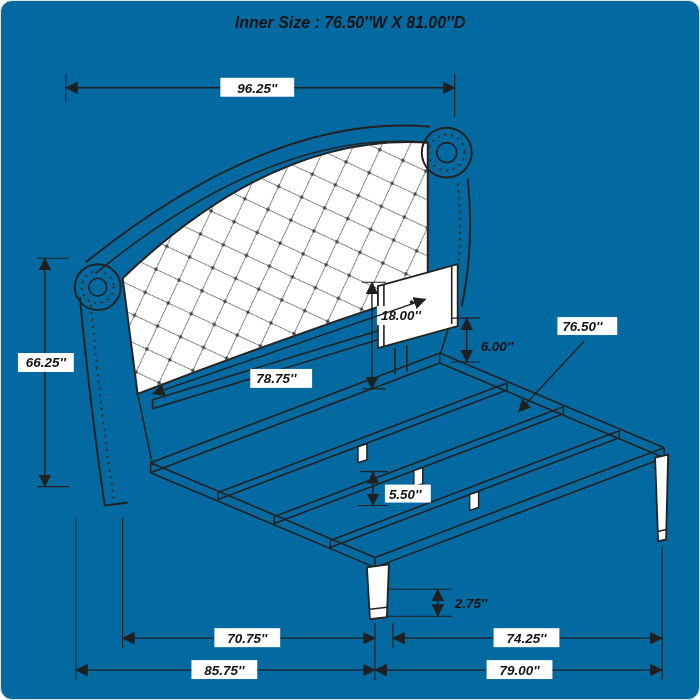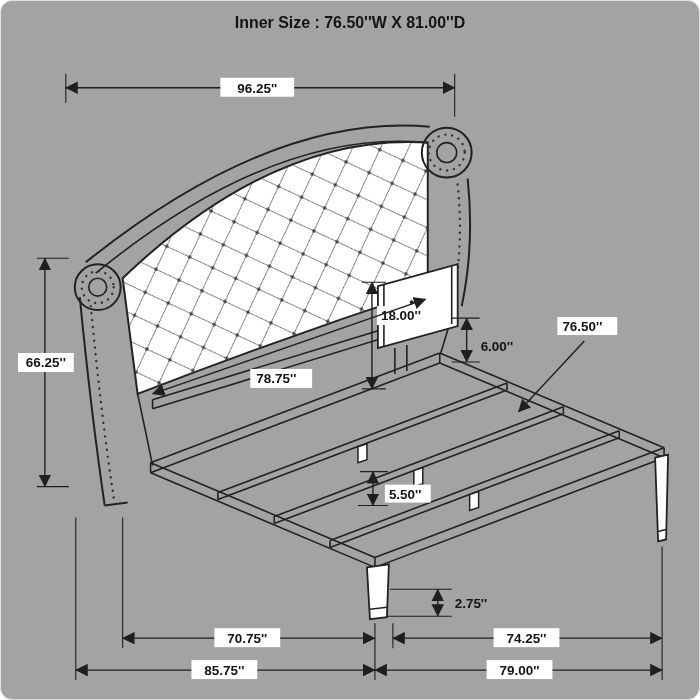--- a/index.html
+++ b/index.html
@@ -1,23 +1,24 @@
 <!DOCTYPE html>
 <html><head>
 <meta charset="utf-8">
 <style>
   html,body{margin:0;padding:0;background:#fff;}
   .canvas{
     position:relative;
     width:698px;height:698px;
     border:1px solid #e2e2e2;
     border-radius:12px;
-    background:#a3a3a3;
+    background:#0369a1;
     overflow:hidden;
     font-family:"Liberation Sans", sans-serif;
+    font-style:italic;
   }
   svg{display:block;}
   .dim-text{
     font-family:"Liberation Sans", sans-serif;
     font-size:13.5px;
     font-weight:bold;
     fill:#141414;
   }
   .title-text{
     font-family:"Liberation Sans", sans-serif;

